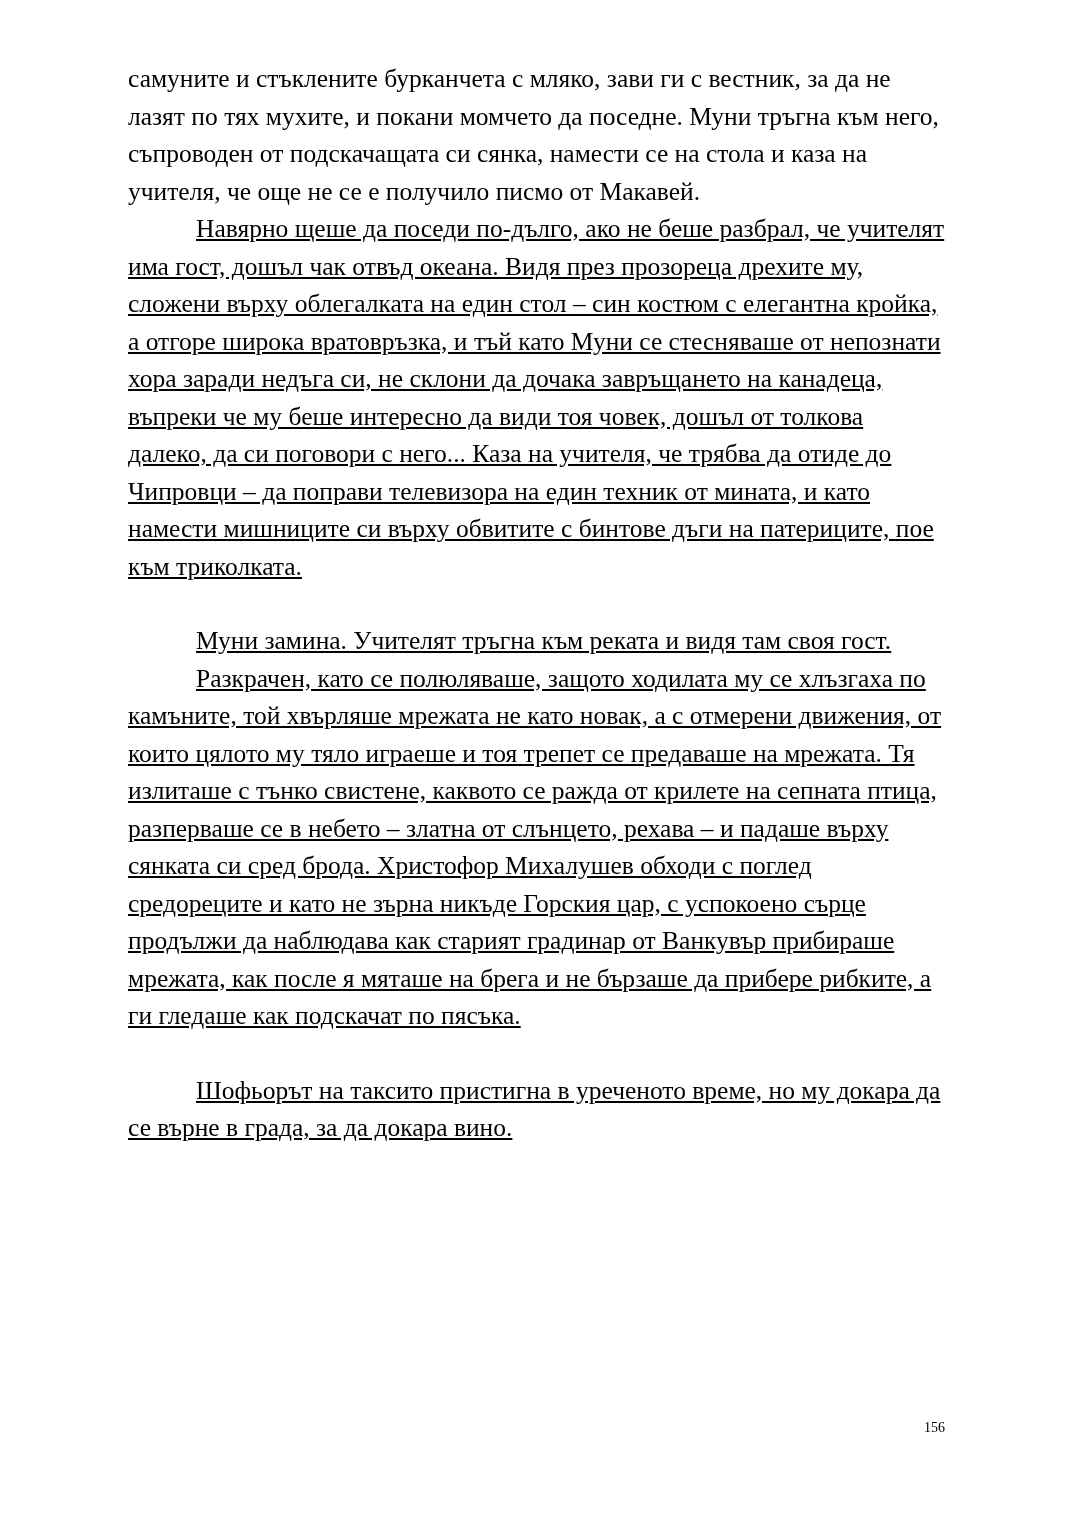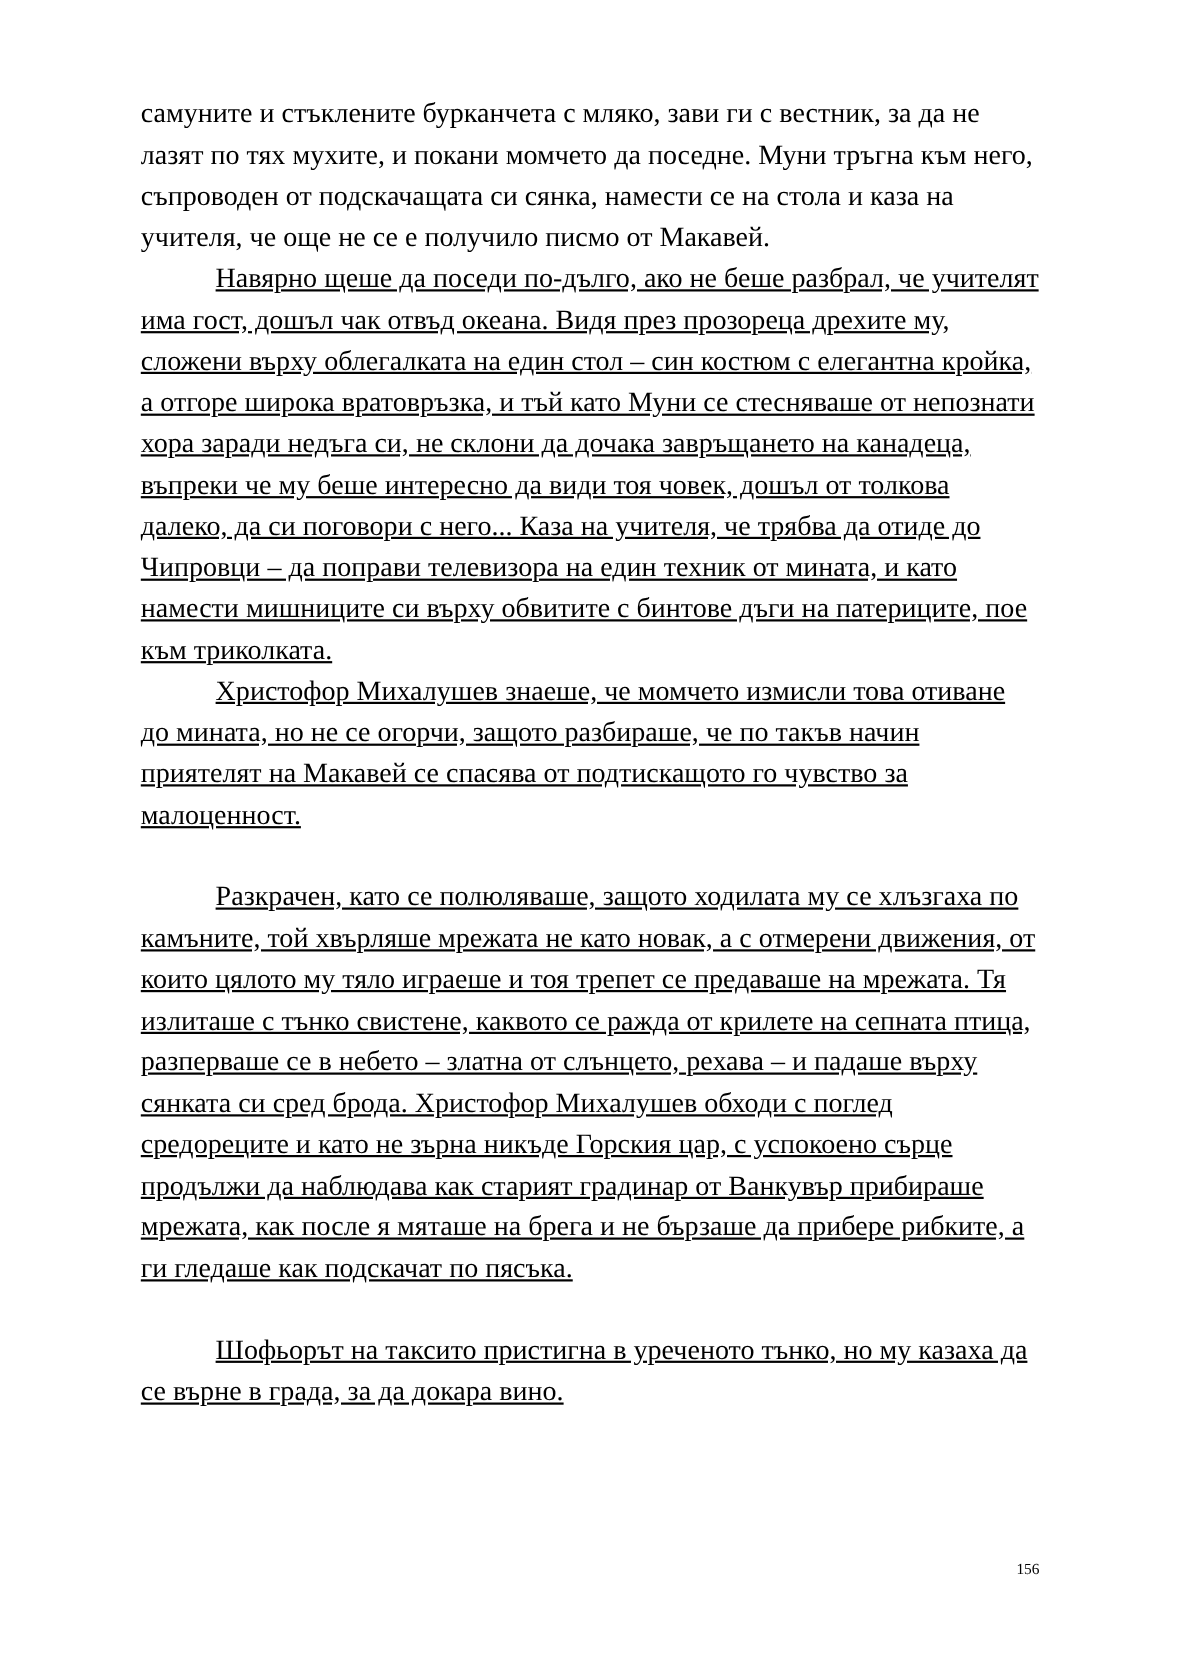--- a/index.html
+++ b/index.html
@@ -15,21 +15,21 @@
     position: relative;
     overflow: hidden;
   }
   .page {
     position: absolute;
     left: 0;
     top: 0;
     width: 1080px;
     height: 1527px;
     box-sizing: border-box;
-    padding: 84px 135px 0 128px;
+    padding: 60px 135px 0 128px;
   }
   .body-text {
     font-size: 25.5px;
     line-height: 37.5px;
     text-align: left;
   }
   .para {
     margin: 0;
     text-indent: 0;
   }
@@ -50,20 +50,20 @@
     color: #000000;
   }
 </style>
 </head>
 <body>
 
 <div class="page">
   <div class="body-text">
     <p class="para">самуните и стъклените бурканчета с мляко, зави ги с вестник, за да не лазят по тях мухите, и покани момчето да поседне. Муни тръгна към него, съпроводен от подскачащата си сянка, намести се на стола и каза на учителя, че още не се е получило писмо от Макавей.</p>
     <p class="para indent">Навярно щеше да поседи по-дълго, ако не беше разбрал, че учителят има гост, дошъл чак отвъд океана. Видя през прозореца дрехите му, сложени върху облегалката на един стол – син костюм с елегантна кройка, а отгоре широка вратовръзка, и тъй като Муни се стесняваше от непознати хора заради недъга си, не склони да дочака завръщането на канадеца, въпреки че му беше интересно да види тоя човек, дошъл от толкова далеко, да си поговори с него... Каза на учителя, че трябва да отиде до Чипровци – да поправи телевизора на един техник от мината, и като намести мишниците си върху обвитите с бинтове дъги на патериците, пое към триколката.</p>
-    <p class="para indent">Христофор Михалушев знаеше, че момчето измисли това отиване до мината, но не се огорчи, защото разбираше, че по такъв начин приятелят на Макавей се спасява от подтискащото го чувство за малоценност.</p>
     <div class="spacer"></div>
+    <p class="para indent">Муни замина. Учителят тръгна към реката и видя там своя гост.</p>
     <p class="para indent">Разкрачен, като се полюляваше, защото ходилата му се хлъзгаха по камъните, той хвърляше мрежата не като новак, а с отмерени движения, от които цялото му тяло играеше и тоя трепет се предаваше на мрежата. Тя излиташе с тънко свистене, каквото се ражда от крилете на сепната птица, разперваше се в небето – златна от слънцето, рехава – и падаше върху сянката си сред брода. Христофор Михалушев обходи с поглед средореците и като не зърна никъде Горския цар, с успокоено сърце продължи да наблюдава как старият градинар от Ванкувър прибираше мрежата, как после я мяташе на брега и не бързаше да прибере рибките, а ги гледаше как подскачат по пясъка.</p>
     <div class="spacer"></div>
-    <p class="para indent">Шофьорът на таксито пристигна в уреченото тънко, но му казаха да се върне в града, за да докара вино.</p>
+    <p class="para indent">Шофьорът на таксито пристигна в уреченото време, но му докара да се върне в града, за да докара вино.</p>
   </div>
   <div class="page-number">156</div>
 </div>
 
 </body></html>

